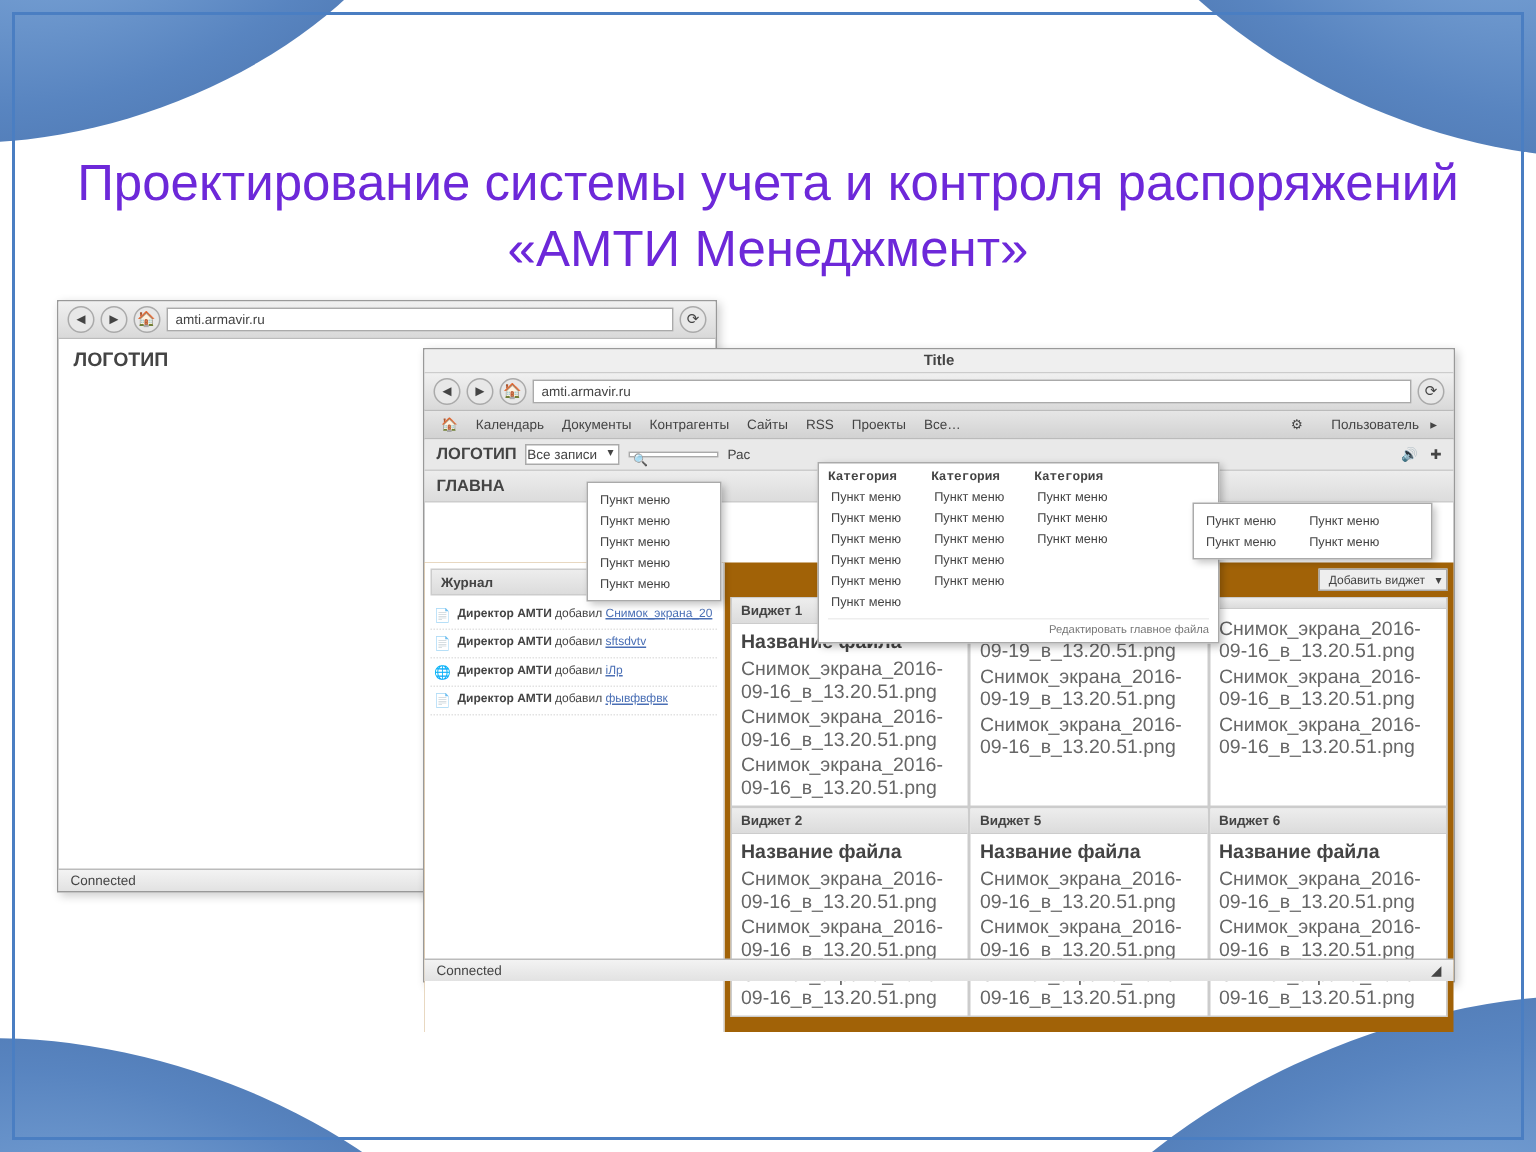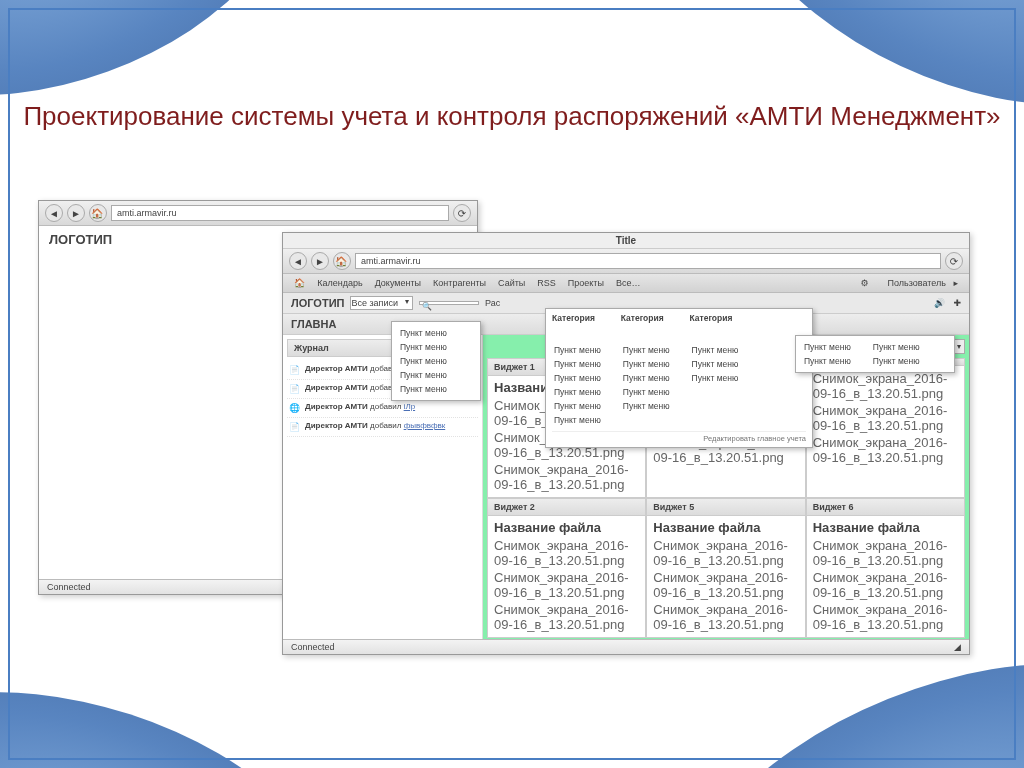--- a/index.html
+++ b/index.html
@@ -22,22 +22,22 @@
 .sw3 { width: 500px; height: 260px; bottom: -200px; left: -160px; transform: rotate(18deg); }
 .sw4 { width: 560px; height: 300px; bottom: -220px; right: -200px; transform: rotate(-22deg); }
 .frame-line {
   position: absolute; top: 8px; left: 8px; right: 8px; bottom: 8px;
   border: 2px solid #4a7ec2;
   pointer-events: none;
 }
 .slide-title {
   position: absolute; top: 100px; left: 0; right: 0;
   text-align: center;
-  font-size: 26px;
-  color: #7f1d1d;
+  font-size: 34px;
+  color: #6d28d9;
   line-height: 1.3;
   z-index: 5;
 }
 
 .mock {
   position: absolute;
   background: #fff;
   border: 1px solid #999;
   box-shadow: 2px 2px 6px rgba(0,0,0,.2);
   font-size: 9px;
@@ -89,21 +89,22 @@
   position: relative; width: 60px;
 }
 .searchbox:before { content: "🔍"; position: absolute; left: 2px; top: 0; font-size: 8px; }
 .header-title {
   background: linear-gradient(#ededed,#dcdcdc);
   padding: 4px 8px; font-weight: bold; font-size: 11px;
   border-bottom: 1px solid #ccc;
 }
 .body2 {
   display: flex; height: calc(100% - 108px);
-  background: #86efac;
+  background: #a16207;
+  margin-top: 40px;
 }
 .sidebar2 {
   width: 200px; background: #fff; border-right: 1px solid #ddd;
   padding: 4px;
 }
 .panel-head {
   background: linear-gradient(#ededed,#dcdcdc);
   border: 1px solid #ccc; padding: 3px 6px;
   font-size: 9px; font-weight: bold; margin-bottom: 4px;
 }
@@ -150,21 +151,21 @@
 }
 .logo1 { font-weight: bold; font-size: 13px; }
 
 .popup {
   position: absolute; background: #fff; border: 1px solid #aaa;
   box-shadow: 2px 2px 5px rgba(0,0,0,.25);
   padding: 4px 6px; font-size: 8.5px; z-index: 50;
 }
 .popup .pitem { padding: 2px 2px; cursor: pointer; white-space: nowrap; }
 .popup-cols { display: flex; gap: 18px; }
-.popup-col-head { font-weight: bold; margin-bottom: 20px; }
+.popup-col-head { font-weight: bold; margin-bottom: 1px; font-family: Liberation Mono, monospace; }
 .popup-foot {
   text-align: right; font-size: 7.5px; color: #777;
   border-top: 1px solid #eee; margin-top: 4px; padding-top: 2px;
 }
 .win-title-center {
   text-align: center; font-weight: bold; font-size: 10px;
   padding: 2px; background: #efefef; border-bottom: 1px solid #ccc;
 }
 </style>
 </head>
@@ -346,21 +347,21 @@
           <div class="pitem">Пункт меню</div>
           <div class="pitem">Пункт меню</div>
         </div>
         <div>
           <div class="popup-col-head">Категория</div>
           <div class="pitem">Пункт меню</div>
           <div class="pitem">Пункт меню</div>
           <div class="pitem">Пункт меню</div>
         </div>
       </div>
-    <div class="popup-foot">Редактировать главное учета</div>
+    <div class="popup-foot">Редактировать главное файла</div>
   </div>
 
   <div class="popup" style="top:102px; right:14px; width:160px;">
     <div class="popup-cols" id="popup-addw">
         <div>
           <div class="pitem">Пункт меню</div>
           <div class="pitem">Пункт меню</div>
         </div>
         <div>
           <div class="pitem">Пункт меню</div>

